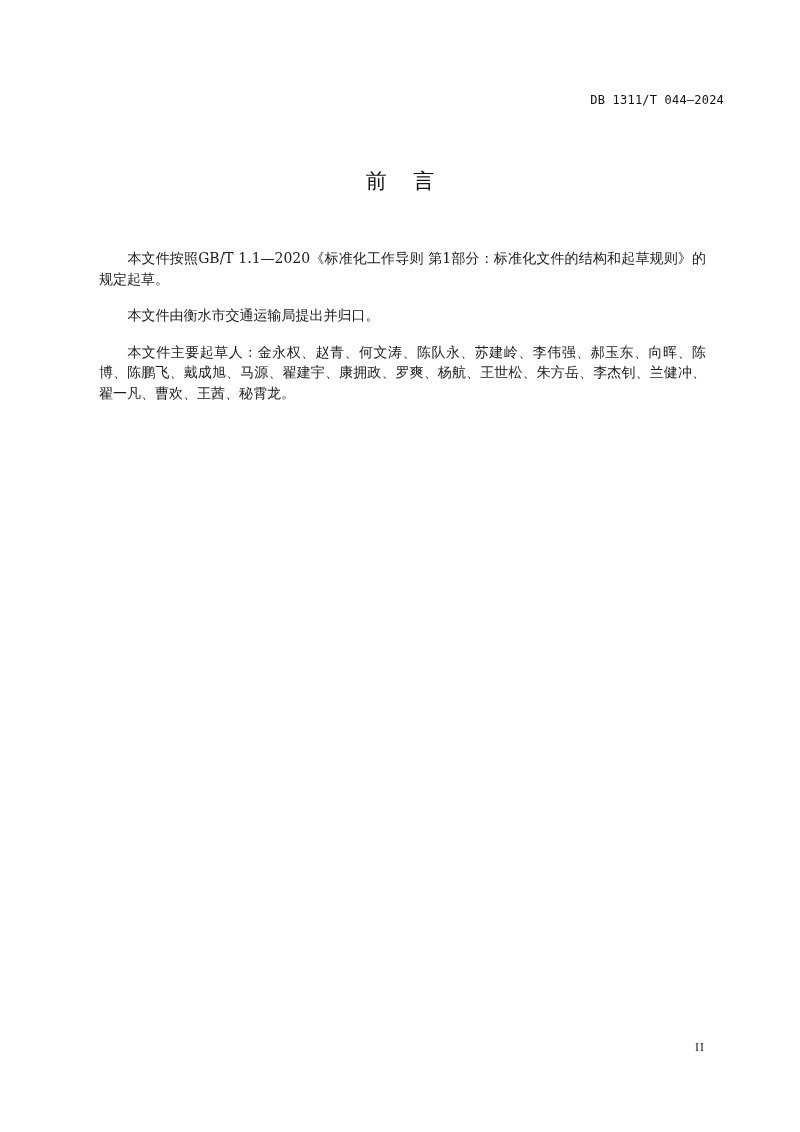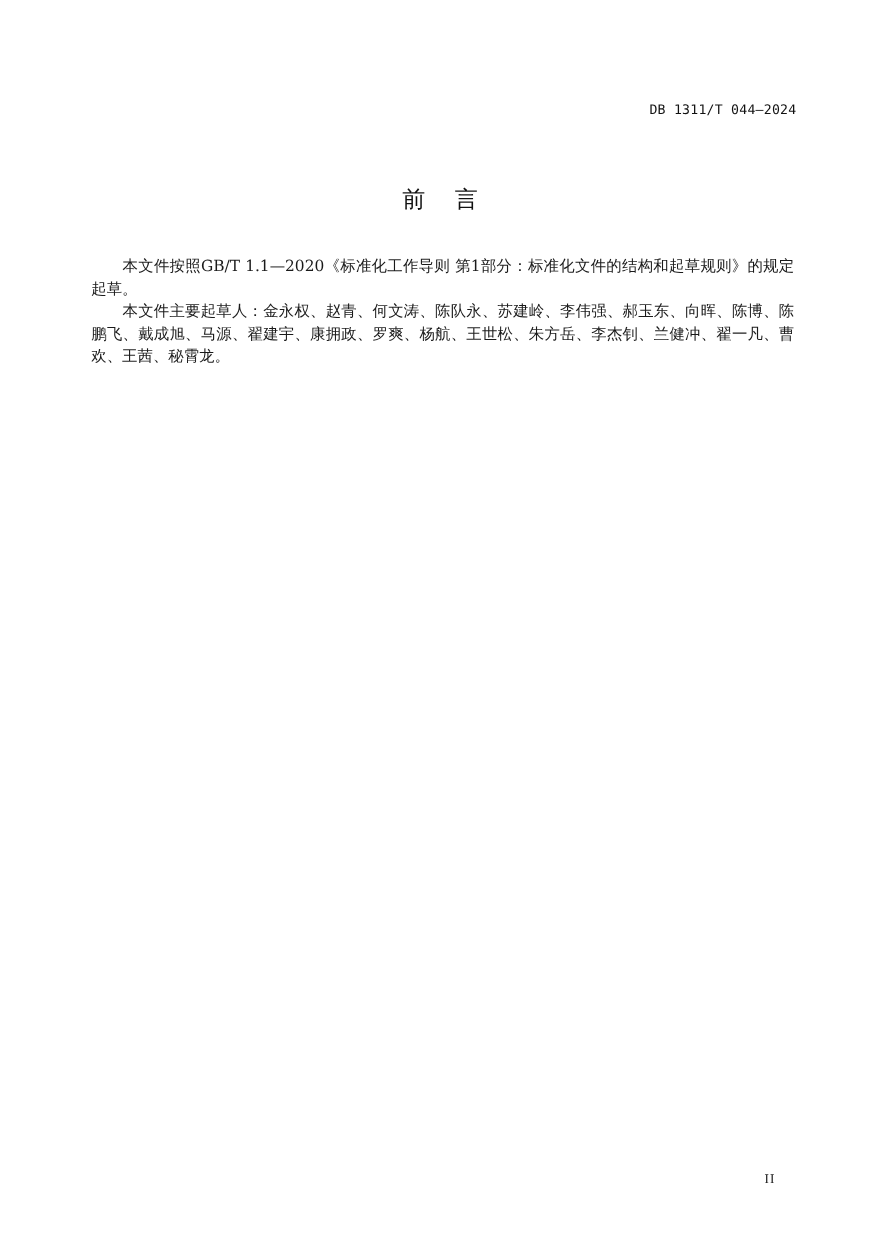--- a/index.html
+++ b/index.html
@@ -41,41 +41,42 @@
       top: 232px;
       left: 83px;
       width: 639px;
       font-family: "DejaVu Serif", "Liberation Serif", serif;
       font-size: 14px;
       line-height: 20.5px;
       color: #1a1a1a;
       text-align: justify;
     }
     .body-text p {
-      margin: 0;
+      margin: 16px;
       text-indent: 28.4px;
       text-align: justify;
       text-align-last: left;
     }
     .page-num {
       position: absolute;
-      top: 1064px;
+      top: 1040px;
       left: 695px;
       font-family: "Liberation Serif", "DejaVu Serif", serif;
       font-size: 12px;
       color: #222;
       letter-spacing: 1px;
       text-align: right;
     }
   </style>
 </head>
 <body>
 
 <div class="header-code">DB 1311/T 044—2024</div>
 
 <div class="title">前    言</div>
 
 <div class="body-text">
   <p>本文件按照GB/T 1.1—2020《标准化工作导则  第1部分：标准化文件的结构和起草规则》的规定起草。</p>
+  <p>本文件由衡水市交通运输局提出并归口。</p>
   <p>本文件主要起草人：金永权、赵青、何文涛、陈队永、苏建岭、李伟强、郝玉东、向晖、陈博、陈鹏飞、戴成旭、马源、翟建宇、康拥政、罗爽、杨航、王世松、朱方岳、李杰钊、兰健冲、翟一凡、曹欢、王茜、秘霄龙。</p>
 </div>
 
 <div class="page-num">II</div>
 
 </body></html>

